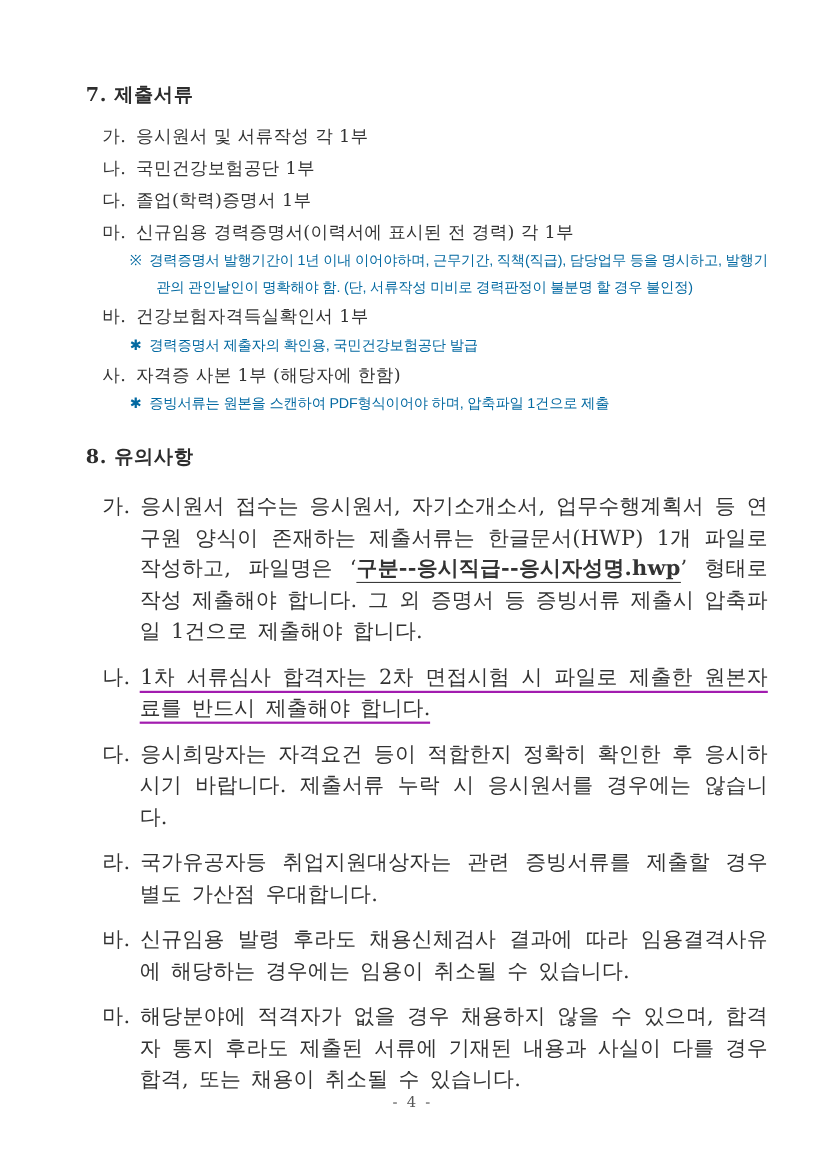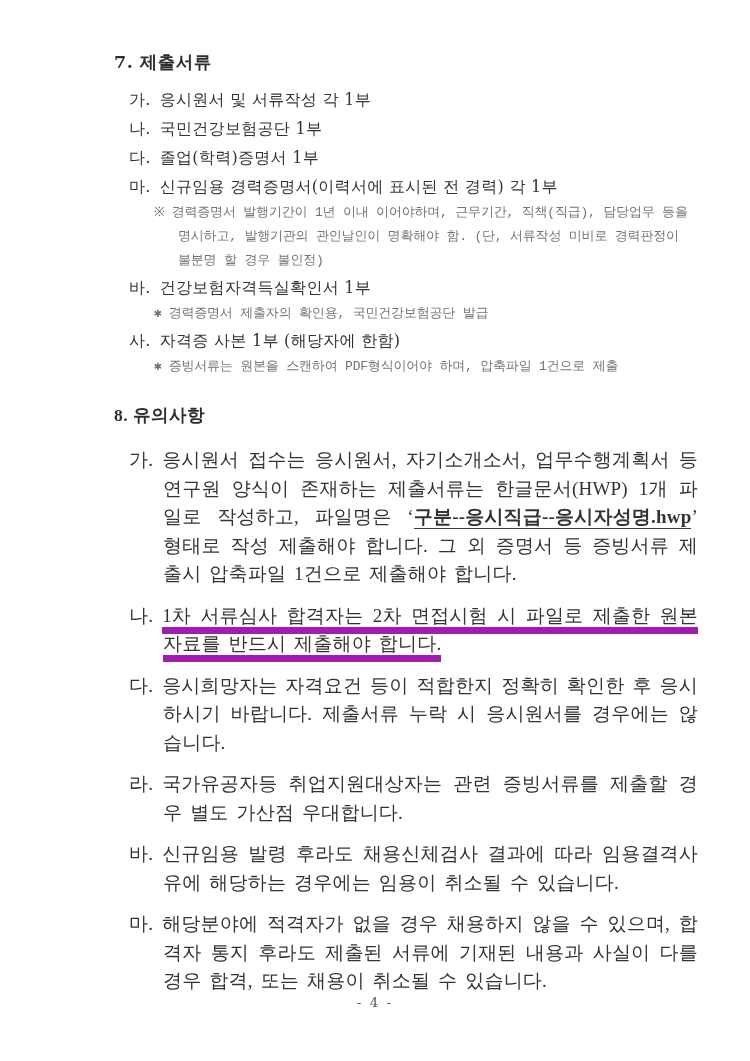--- a/index.html
+++ b/index.html
@@ -9,22 +9,21 @@
     position: relative;
     width: 750px;
     height: 1061px;
     background: #ffffff;
     overflow: hidden;
     font-family: "DejaVu Serif", "Liberation Serif", serif;
     color: #333333;
   }
 
   .content {
-    padding: 50px 52px 0 78px;
-    margin-left: 36px;
+    padding: 74px 52px 0 78px;
   }
 
   
   .section-title {
     font-size: 17.5px;
     font-weight: bold;
     color: #2d2d2d;
     letter-spacing: 0.5px;
     margin: 0 0 11px 0;
   }
@@ -35,34 +34,34 @@
     font-size: 16px;
     line-height: 29px;
     color: #333333;
     letter-spacing: 0.3px;
     white-space: nowrap;
   }
   .s7-item .item-label { margin-right: 9px; }
 
   
   .note {
-    font-family: Liberation Mono, monospace;
+    font-family: Liberation Sans, sans-serif;
     font-size: 13px;
     line-height: 24px;
-    color: #737373;
+    color: #0369a1;
     margin-left: 40px;
     padding-left: 24px;
     text-indent: -24px;
     letter-spacing: -0.2px;
     white-space: normal;
   }
   .note .note-mark { margin-right: 7px; }
 
   
-  .section-8 { margin-top: 24px; font-family: Liberation Serif, serif; }
+  .section-8 { margin-top: 24px; }
   .section-8 .section-title { margin-bottom: 19px; }
 
   .s8-item {
     margin-left: 15px;
     font-size: 19px;
     line-height: 28.5px;
     color: #333333;
     text-align: justify;
     padding-left: 34px;
     text-indent: -34px;
@@ -71,21 +70,21 @@
     letter-spacing: 0.2px;
   }
   .s8-item .item-label { margin-right: 9px; }
 
   .u-file {
     font-weight: bold;
     border-bottom: 1px solid #3a3a3a;
     padding-bottom: 1px;
   }
   .u-text {
-    border-bottom: 7px solid #a21caf;
+    border-bottom: 2px solid #a21caf;
     padding-bottom: 1px;
   }
 
   .page-number {
     position: absolute;
     left: 0;
     right: 0;
     bottom: 51px;
     text-align: center;
     font-size: 13.5px;

